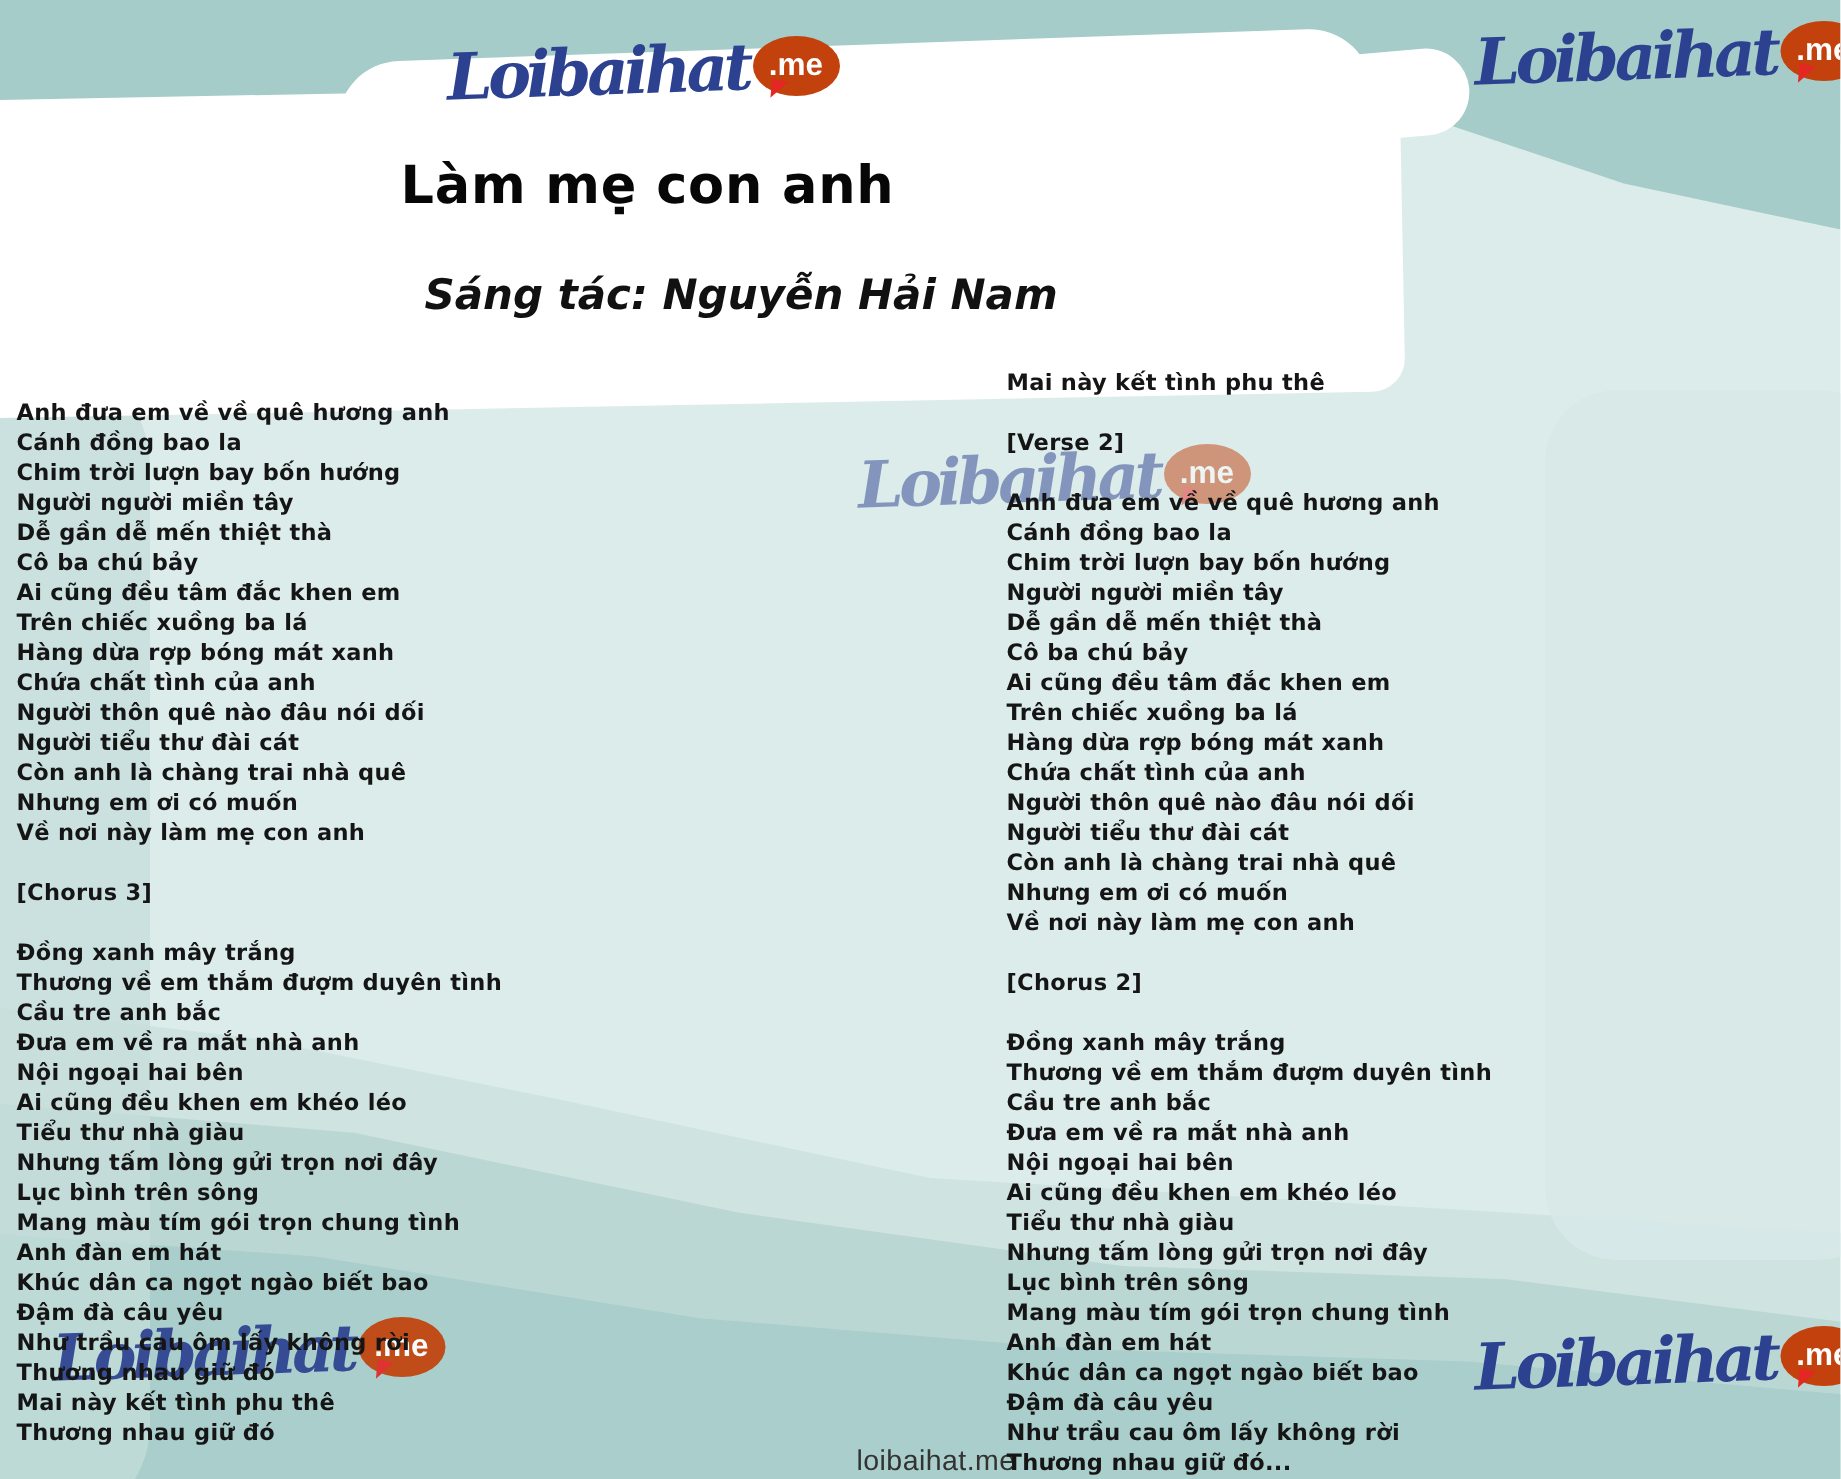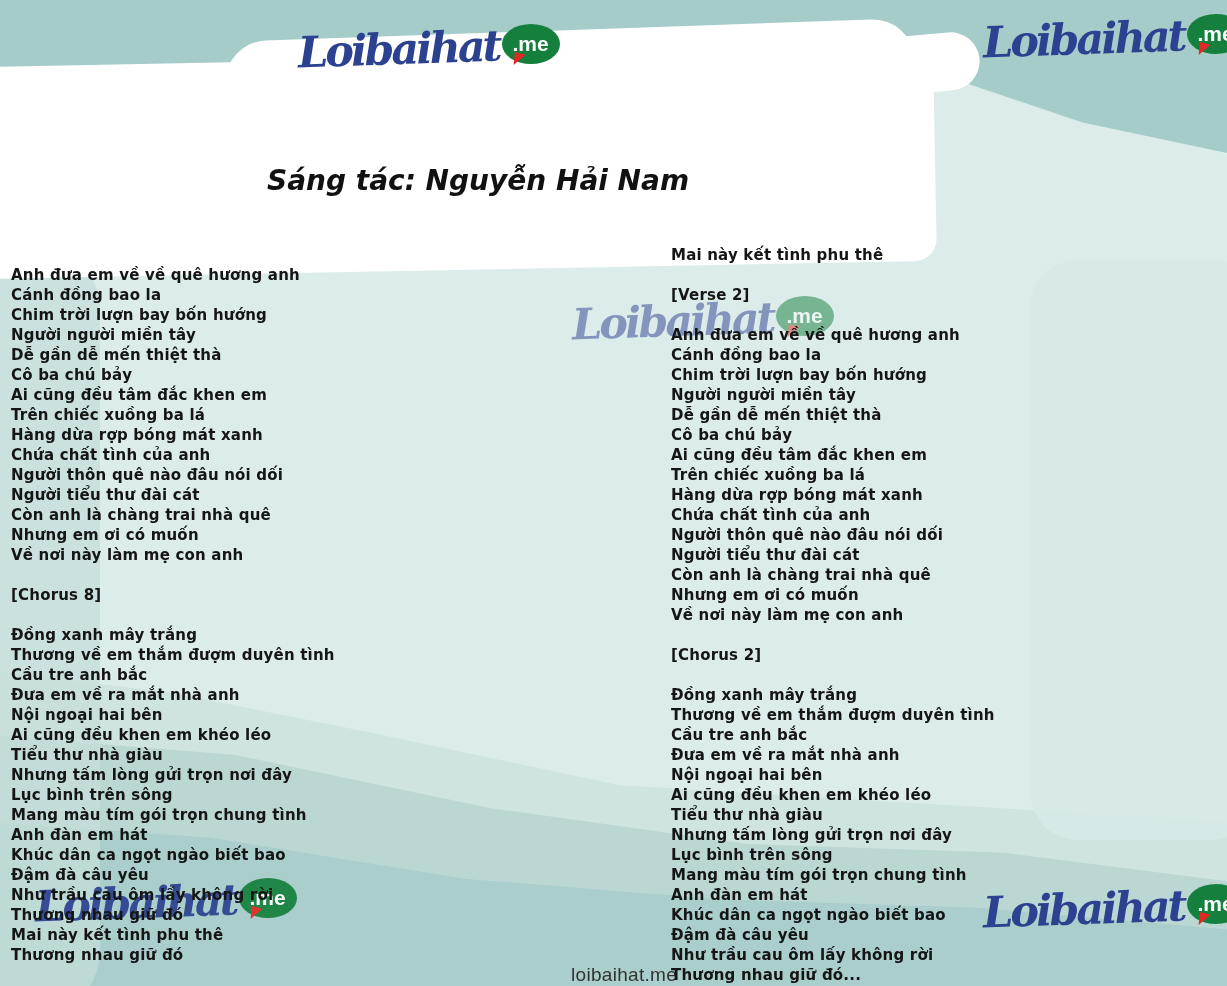--- a/index.html
+++ b/index.html
@@ -34,21 +34,21 @@
   
   .logo{position:absolute;display:flex;align-items:flex-start;white-space:nowrap;}
   .logo-script{
     font-family:"DejaVu Serif", serif;font-style:italic;font-weight:700;
     font-size:43px;line-height:1;color:#2c4190;letter-spacing:-3px;
     transform:rotate(-2deg);
   }
   .logo-bubble{
     position:relative;display:inline-flex;align-items:center;justify-content:center;
     width:58px;height:40px;margin-left:2px;margin-top:-4px;border-radius:50%;
-    background:#15803d;color:#ffffff;
+    background:#c2410c;color:#ffffff;
     font-family:"Liberation Sans", sans-serif;font-weight:700;font-size:21px;
   }
   .logo-bubble::after{
     content:"";position:absolute;left:10px;bottom:-11px;width:0;height:0;
     border:9px solid transparent;border-top:13px solid #e32823;border-left-width:2px;
     transform:rotate(14deg);
   }
   .logo-header-left{left:298px;top:28px;z-index:4;}
   .logo-header-right{left:983px;top:18px;z-index:4;}
   .logo-footer-right{left:983px;top:888px;z-index:4;}
@@ -121,41 +121,42 @@
       </span>
   </div>
 
   <div class="logo logo-footer-right">
     <span class="logo-script">Loibaihat</span>
     <span class="logo-bubble">
         <span>.me</span>
       </span>
   </div>
 
-  <h2 class="song-composer" style="margin:0;">Sáng tác: Nguyễn Hải Nam</h2>
+  <h1 class="song-title" style="margin:0;">Làm mẹ con anh</h1>
+  <h2 class="song-composer" style="margin:16px;">Sáng tác: Nguyễn Hải Nam</h2>
 
   <div class="lyrics-col col-left">
       <div class="lyric-line blank">&nbsp;</div>
       <div class="lyric-line">Anh đưa em về về quê hương anh</div>
       <div class="lyric-line">Cánh đồng bao la</div>
       <div class="lyric-line">Chim trời lượn bay bốn hướng</div>
       <div class="lyric-line">Người người miền tây</div>
       <div class="lyric-line">Dễ gần dễ mến thiệt thà</div>
       <div class="lyric-line">Cô ba chú bảy</div>
       <div class="lyric-line">Ai cũng đều tâm đắc khen em</div>
       <div class="lyric-line">Trên chiếc xuồng ba lá</div>
       <div class="lyric-line">Hàng dừa rợp bóng mát xanh</div>
       <div class="lyric-line">Chứa chất tình của anh</div>
       <div class="lyric-line">Người thôn quê nào đâu nói dối</div>
       <div class="lyric-line">Người tiểu thư đài cát</div>
       <div class="lyric-line">Còn anh là chàng trai nhà quê</div>
       <div class="lyric-line">Nhưng em ơi có muốn</div>
       <div class="lyric-line">Về nơi này làm mẹ con anh</div>
       <div class="lyric-line blank">&nbsp;</div>
-      <div class="lyric-line">[Chorus 8]</div>
+      <div class="lyric-line">[Chorus 3]</div>
       <div class="lyric-line blank">&nbsp;</div>
       <div class="lyric-line">Đồng xanh mây trắng</div>
       <div class="lyric-line">Thương về em thắm đượm duyên tình</div>
       <div class="lyric-line">Cầu tre anh bắc</div>
       <div class="lyric-line">Đưa em về ra mắt nhà anh</div>
       <div class="lyric-line">Nội ngoại hai bên</div>
       <div class="lyric-line">Ai cũng đều khen em khéo léo</div>
       <div class="lyric-line">Tiểu thư nhà giàu</div>
       <div class="lyric-line">Nhưng tấm lòng gửi trọn nơi đây</div>
       <div class="lyric-line">Lục bình trên sông</div>

